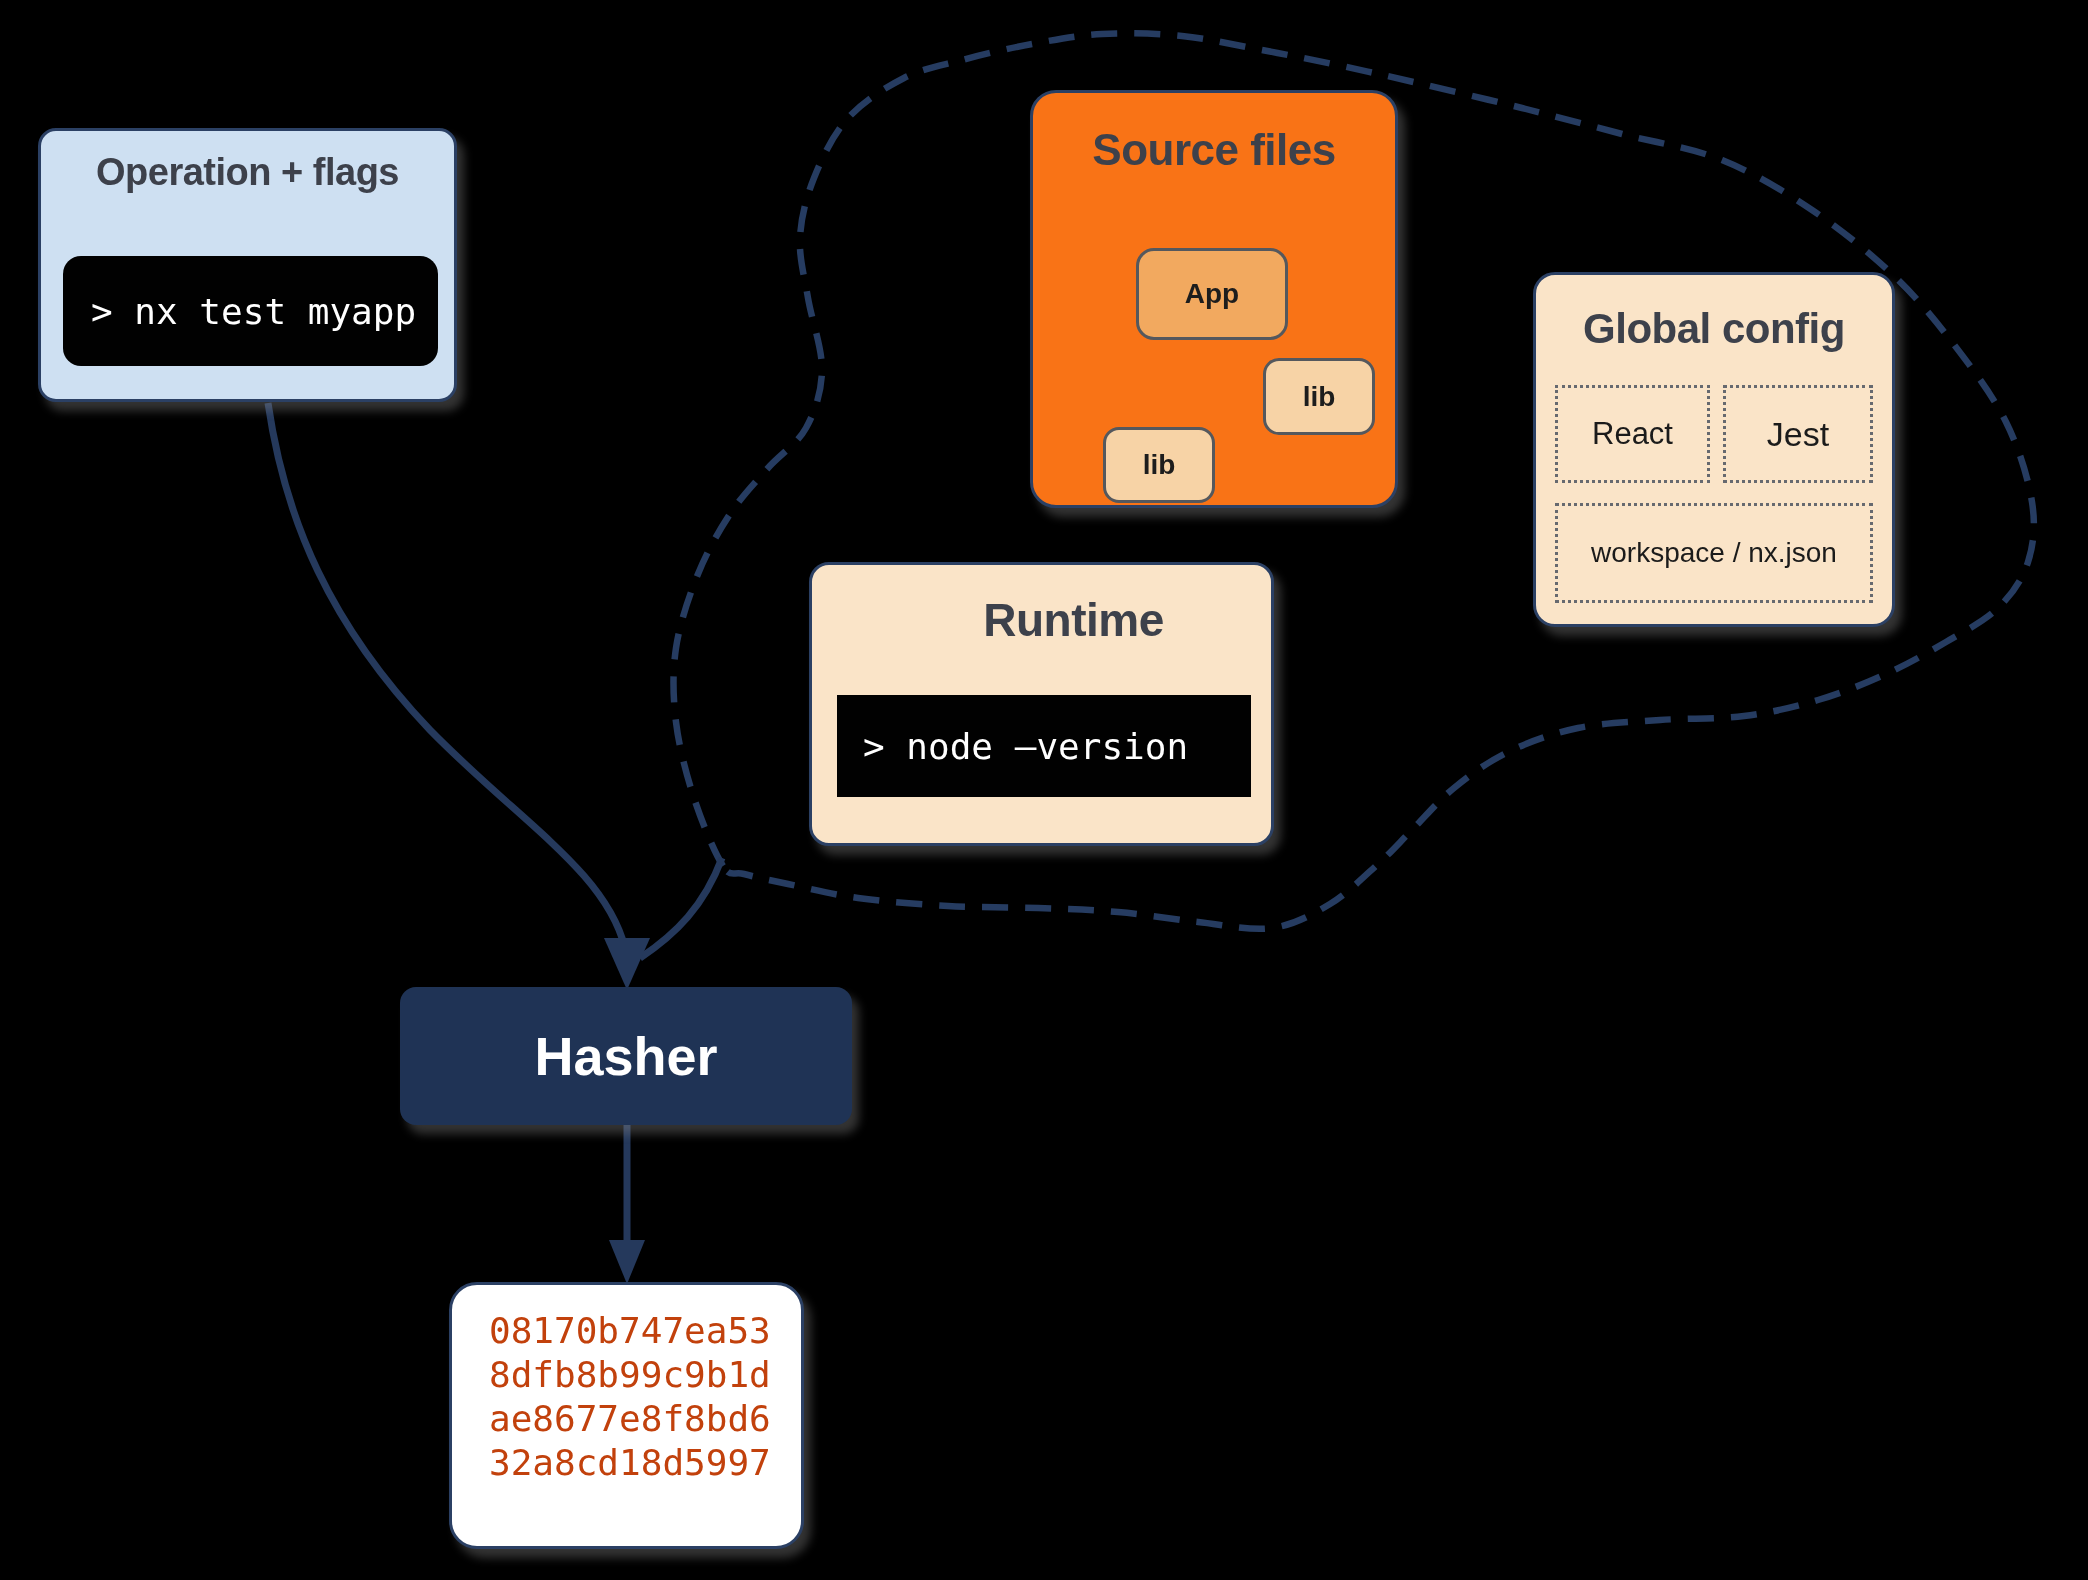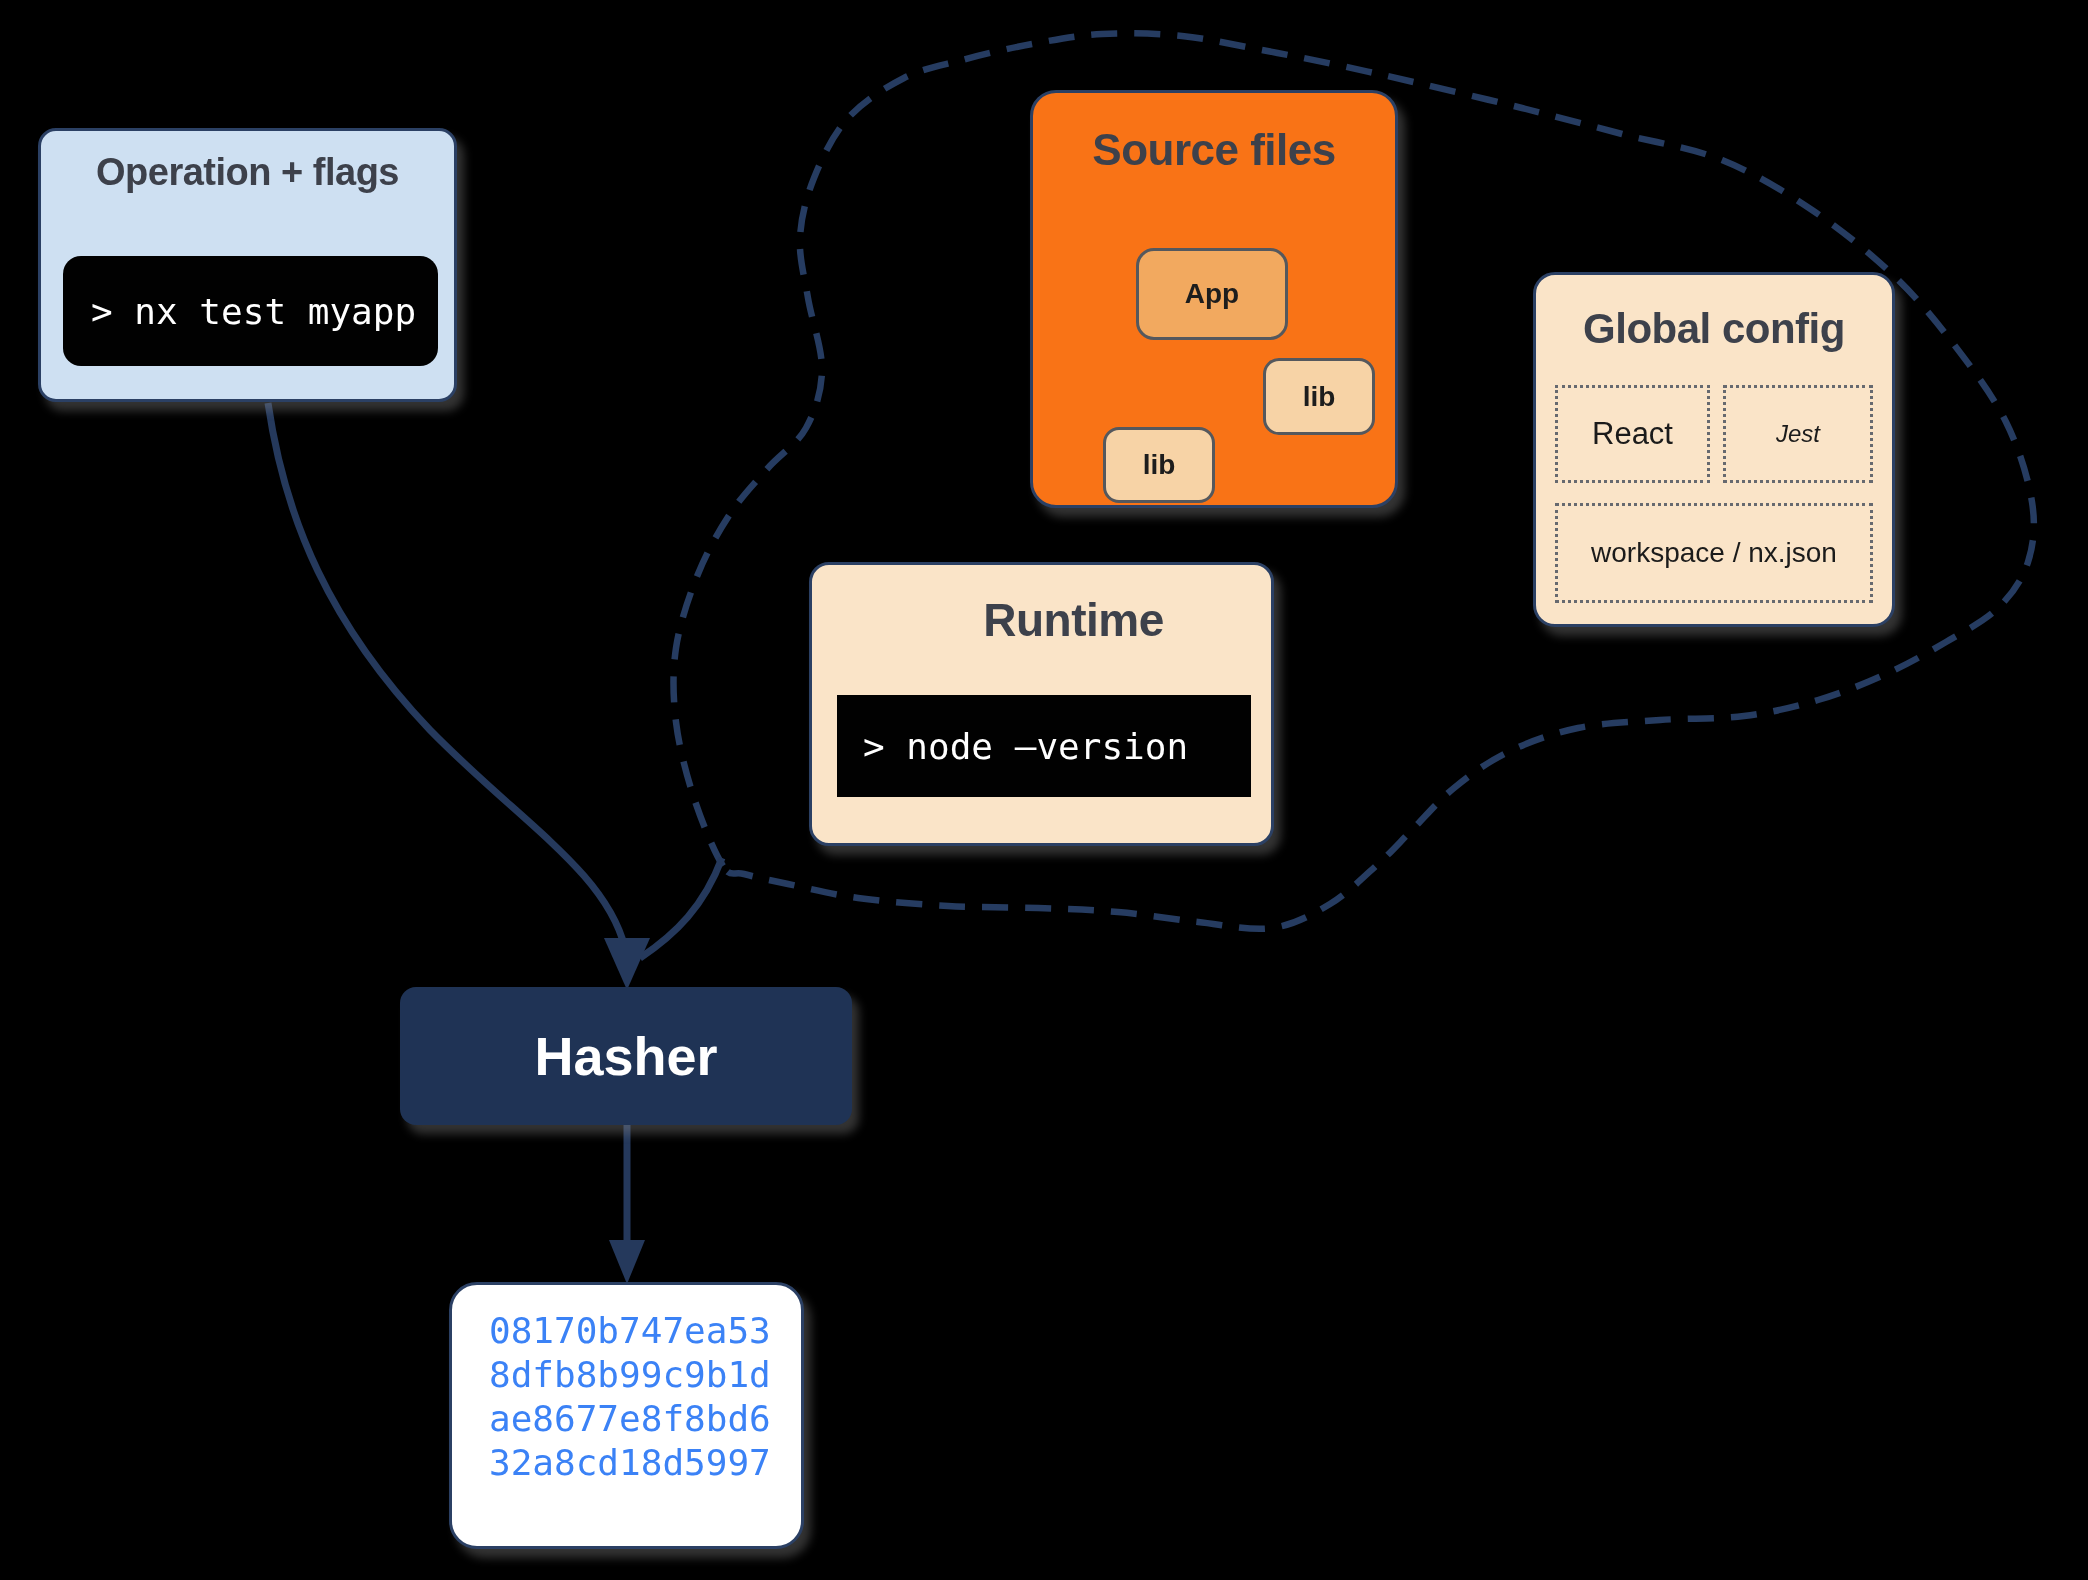--- a/index.html
+++ b/index.html
@@ -29,30 +29,30 @@
 
   .runtime-box{left:809px;top:562px;width:465px;height:284px;background:#FAE4C8;border-radius:20px;}
   .runtime-box .title{top:28px;font-size:46px;padding-left:32px;}
   .runtime-terminal{left:25px;top:130px;width:414px;height:102px;padding-left:26px;box-sizing:border-box;}
 
   .config-box{left:1533px;top:272px;width:362px;height:355px;background:#FAE4C8;border-radius:22px;}
   .config-box .title{top:30px;font-size:42px;}
   .dotted{position:absolute;box-sizing:border-box;border:3px dotted #66696F;
           display:flex;align-items:center;justify-content:center;color:#1b1b1b;}
   .dotted-react{left:19px;top:110px;width:155px;height:98px;font-size:31px;}
-  .dotted-jest{left:187px;top:110px;width:150px;height:98px;font-size:24px;font-style:italic;}
+  .dotted-jest{left:187px;top:110px;width:150px;height:98px;font-size:34px;}
   .dotted-ws{left:19px;top:228px;width:318px;height:100px;font-size:28px;}
 
   .hasher-box{position:absolute;left:400px;top:987px;width:452px;height:138px;background:#1F3355;
               border-radius:16px;display:flex;align-items:center;justify-content:center;
               color:#FFFFFF;font-weight:700;font-size:54px;
               box-shadow:7px 9px 10px rgba(135,135,135,.38);}
 
   .hash-box{left:449px;top:1282px;width:355px;height:267px;background:#FFFFFF;border-radius:28px;
-            font-family:"DejaVu Sans Mono", monospace;font-size:36px;line-height:44px;color:#3b82f6;
+            font-family:"DejaVu Sans Mono", monospace;font-size:36px;line-height:44px;color:#c2410c;
             padding:24px 0 0 37px;}
   .hash-box div{white-space:pre;}
 </style>
 </head>
 <body>
 
 <div class="canvas">
 
   <svg class="connectors" viewBox="0 0 2088 1580" xmlns="http://www.w3.org/2000/svg">
     <defs>

